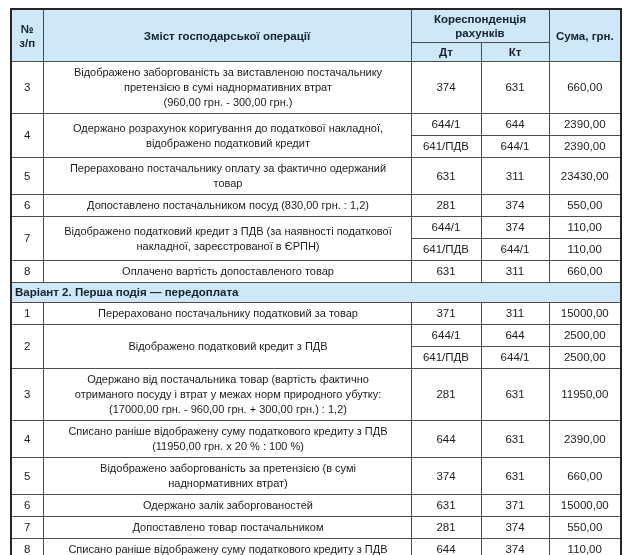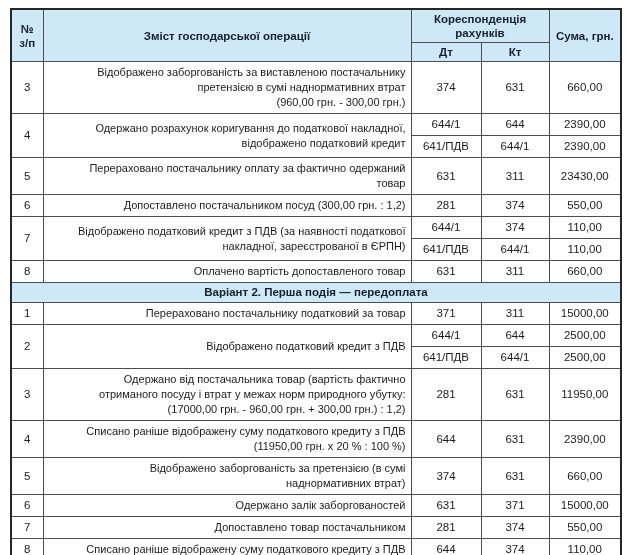--- a/index.html
+++ b/index.html
@@ -42,34 +42,33 @@
     vertical-align:middle;
     padding:2px 3px;
     line-height:14px;
   }
   td{
     font-size:11.5px;
     vertical-align:middle;
     line-height:15px;
   }
   td.cell-text{
-    text-align:right;
+    text-align:center;
     padding:3px 5px 3px 7px;
     font-size:11px;
     white-space:pre-line;
   }
   td.cell-num,td.cell-mid{
     text-align:center;
     padding:3px 2px;
   }
   tr.section-row td{
     background:var(--header-bg);
     color:var(--header-text);
     font-weight:bold;
-    text-align:center;
     padding:2px 3px;
     line-height:15px;
   }
 </style>
 </head>
 <body>
 
 <div class="page">
   <table class="acct-table">
     <colgroup>
@@ -117,21 +116,21 @@
         <tr>
           <td class="cell-num">5</td>
           <td class="cell-text">Перераховано постачальнику оплату за фактично одержаний
 товар</td>
           <td class="cell-mid">631</td>
           <td class="cell-mid">311</td>
           <td class="cell-mid">23430,00</td>
         </tr>
         <tr>
           <td class="cell-num">6</td>
-          <td class="cell-text">Допоставлено постачальником посуд (300,00 грн. : 1,2)</td>
+          <td class="cell-text">Допоставлено постачальником посуд (830,00 грн. : 1,2)</td>
           <td class="cell-mid">281</td>
           <td class="cell-mid">374</td>
           <td class="cell-mid">550,00</td>
         </tr>
         <tr>
           <td class="cell-num" rowspan="2">7</td>
           <td class="cell-text" rowspan="2">Відображено податковий кредит з ПДВ (за наявності податкової
 накладної, зареєстрованої в ЄРПН)</td>
           <td class="cell-mid">644/1</td>
           <td class="cell-mid">374</td>

